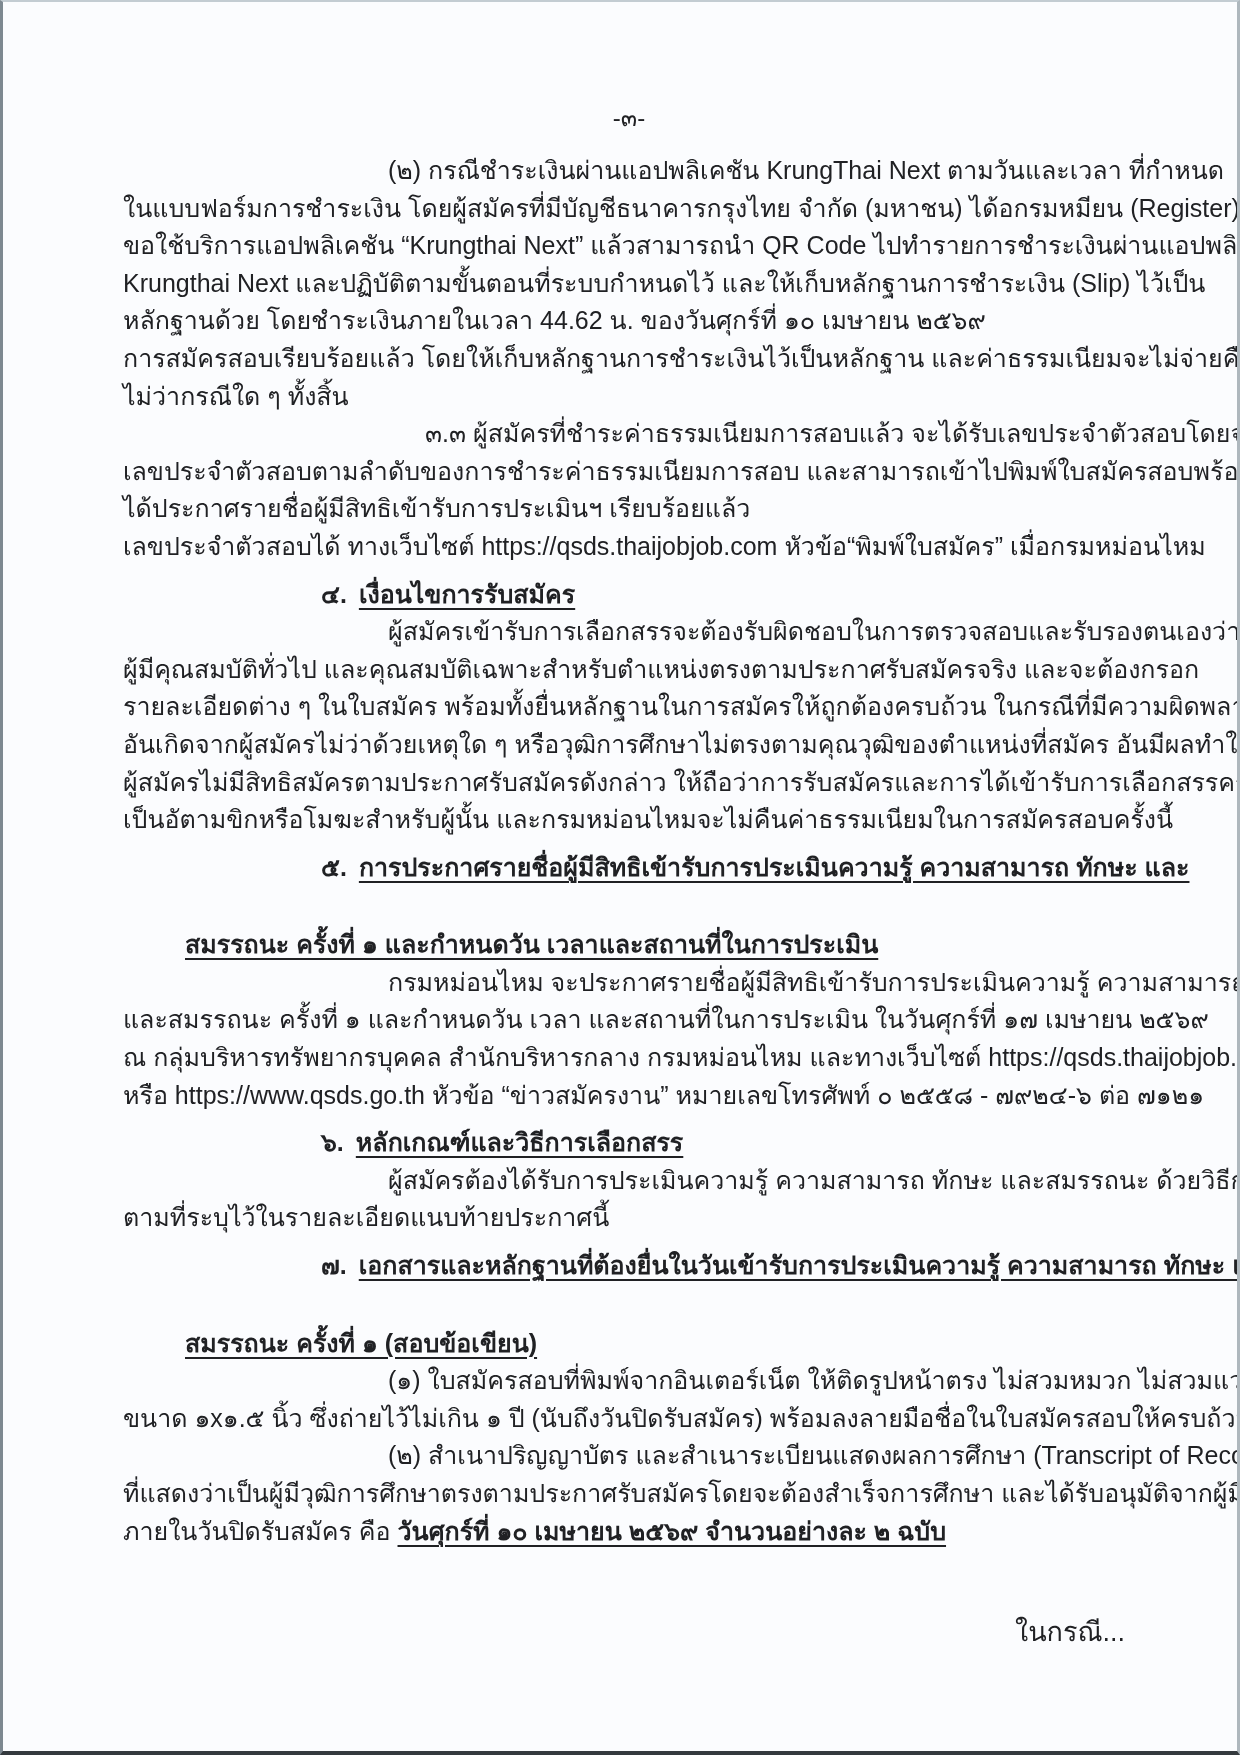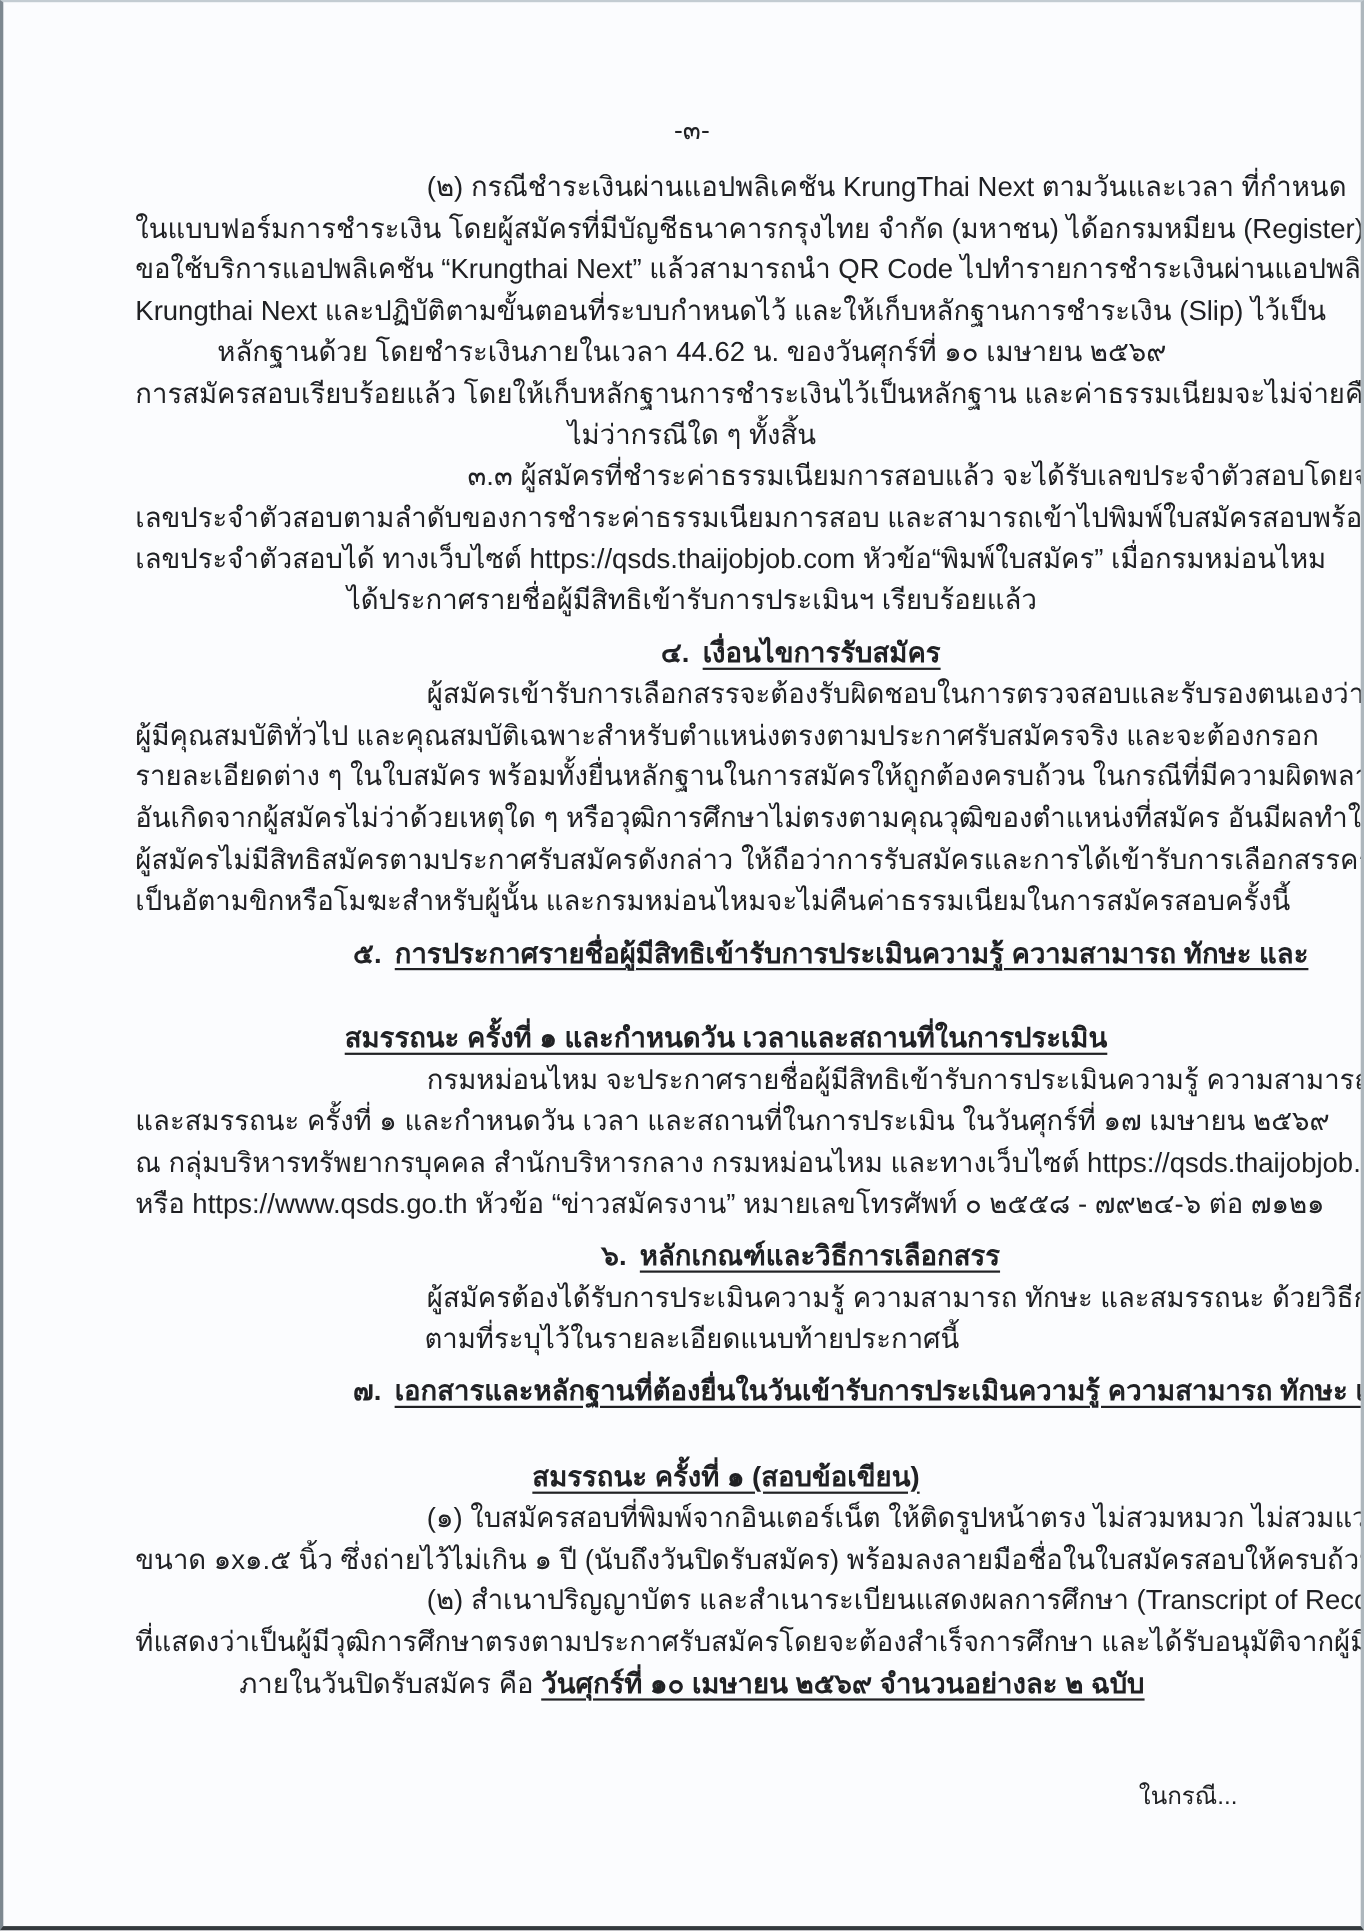--- a/index.html
+++ b/index.html
@@ -27,21 +27,20 @@
   .pageno{
     text-align:center;
     height:40px;
     margin-bottom:14px;
     font-size:24px;
   }
   .ln{
     height:37.6px;
     line-height:37.6px;
     white-space:nowrap;
-    text-align:center;
   }
   .ind-p{padding-left:265px;}  
   .ind-q{padding-left:302px;}  
   .ind-h{padding-left:198px;}  
   .ind-t2{padding-left:62px;}  
   .hd{font-weight:700;margin-top:40px;}
   .hd .ttl{
     text-decoration:underline;
     text-decoration-thickness:2px;
     text-underline-offset:5px;
@@ -51,21 +50,21 @@
   .bu{
     font-weight:700;
     text-decoration:underline;
     text-decoration-thickness:2px;
     text-underline-offset:5px;
   }
   .continuation{
     position:absolute;
     top:1612px;
     right:112px;
-    font-size:22px;
+    font-size:27px;
     line-height:37.6px;
   }
 </style>
 </head>
 <body>
 
 <div class="page">
   <div class="content">
 
     <div class="pageno">-๓-</div>
@@ -74,22 +73,22 @@
     <div class="ln">ในแบบฟอร์มการชำระเงิน โดยผู้สมัครที่มีบัญชีธนาคารกรุงไทย จำกัด (มหาชน) ได้อกรมหมียน (Register)</div>
     <div class="ln">ขอใช้บริการแอปพลิเคชัน “Krungthai Next” แล้วสามารถนำ QR Code ไปทำรายการชำระเงินผ่านแอปพลิเคชัน</div>
     <div class="ln">Krungthai Next และปฏิบัติตามขั้นตอนที่ระบบกำหนดไว้ และให้เก็บหลักฐานการชำระเงิน (Slip) ไว้เป็น</div>
     <div class="ln">หลักฐานด้วย โดยชำระเงินภายในเวลา 44.62 น. ของวันศุกร์ที่ ๑๐ เมษายน ๒๕๖๙</div>
 
     <div class="ln">การสมัครสอบเรียบร้อยแล้ว โดยให้เก็บหลักฐานการชำระเงินไว้เป็นหลักฐาน และค่าธรรมเนียมจะไม่จ่ายคืนให้</div>
     <div class="ln">ไม่ว่ากรณีใด ๆ ทั้งสิ้น</div>
 
     <div class="ln ind-q">๓.๓ ผู้สมัครที่ชำระค่าธรรมเนียมการสอบแล้ว จะได้รับเลขประจำตัวสอบโดยจะกำหนด</div>
     <div class="ln">เลขประจำตัวสอบตามลำดับของการชำระค่าธรรมเนียมการสอบ และสามารถเข้าไปพิมพ์ใบสมัครสอบพร้อม</div>
+    <div class="ln">ได้ประกาศรายชื่อผู้มีสิทธิเข้ารับการประเมินฯ เรียบร้อยแล้ว</div>
     <div class="ln">เลขประจำตัวสอบได้ ทางเว็บไซต์ https://qsds.thaijobjob.com หัวข้อ“พิมพ์ใบสมัคร” เมื่อกรมหม่อนไหม</div>
-    <div class="ln">ได้ประกาศรายชื่อผู้มีสิทธิเข้ารับการประเมินฯ เรียบร้อยแล้ว</div>
 
     <div class="ln ind-h hd sec"><span>๔.</span><span class="hd-sp"></span><span class="ttl">เงื่อนไขการรับสมัคร</span></div>
     <div class="ln ind-p">ผู้สมัครเข้ารับการเลือกสรรจะต้องรับผิดชอบในการตรวจสอบและรับรองตนเองว่าเป็น</div>
     <div class="ln">ผู้มีคุณสมบัติทั่วไป และคุณสมบัติเฉพาะสำหรับตำแหน่งตรงตามประกาศรับสมัครจริง และจะต้องกรอก</div>
     <div class="ln">รายละเอียดต่าง ๆ ในใบสมัคร พร้อมทั้งยื่นหลักฐานในการสมัครให้ถูกต้องครบถ้วน ในกรณีที่มีความผิดพลาด</div>
     <div class="ln">อันเกิดจากผู้สมัครไม่ว่าด้วยเหตุใด ๆ หรือวุฒิการศึกษาไม่ตรงตามคุณวุฒิของตำแหน่งที่สมัคร อันมีผลทำให้</div>
     <div class="ln">ผู้สมัครไม่มีสิทธิสมัครตามประกาศรับสมัครดังกล่าว ให้ถือว่าการรับสมัครและการได้เข้ารับการเลือกสรรครั้งนี้</div>
     <div class="ln">เป็นอัตามขิกหรือโมฆะสำหรับผู้นั้น และกรมหม่อนไหมจะไม่คืนค่าธรรมเนียมในการสมัครสอบครั้งนี้</div>
 
     <div class="ln ind-h hd sec"><span>๕.</span><span class="hd-sp"></span><span class="ttl">การประกาศรายชื่อผู้มีสิทธิเข้ารับการประเมินความรู้ ความสามารถ ทักษะ และ</span></div>

